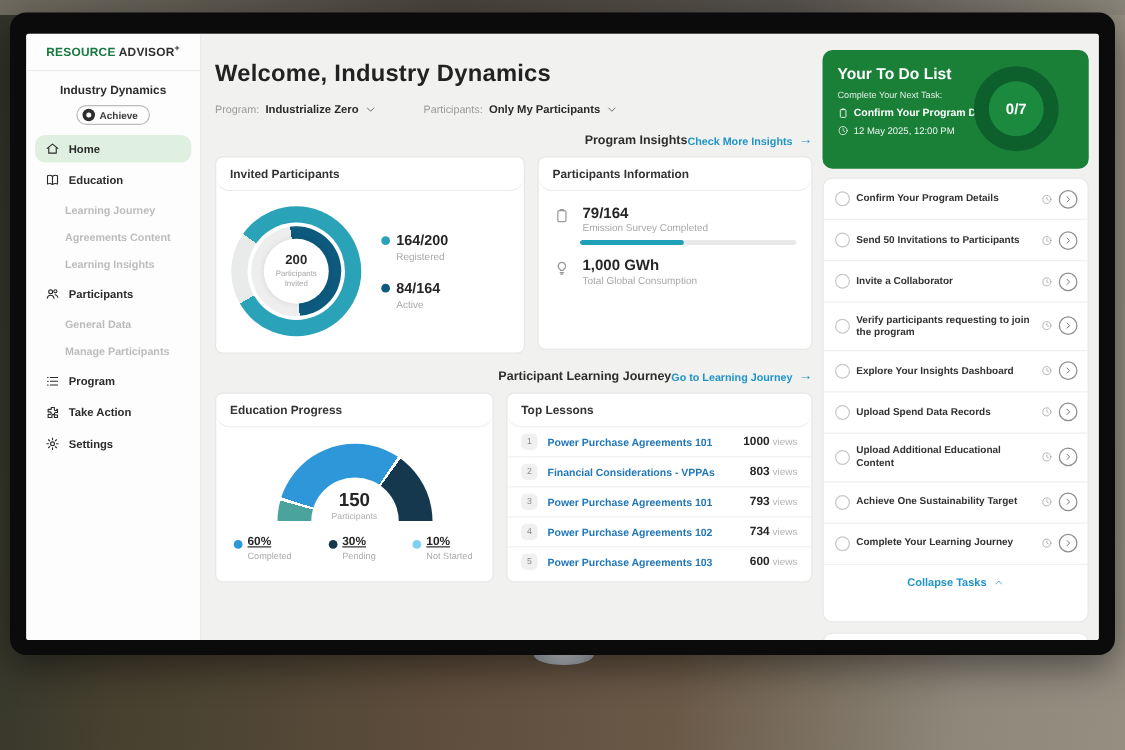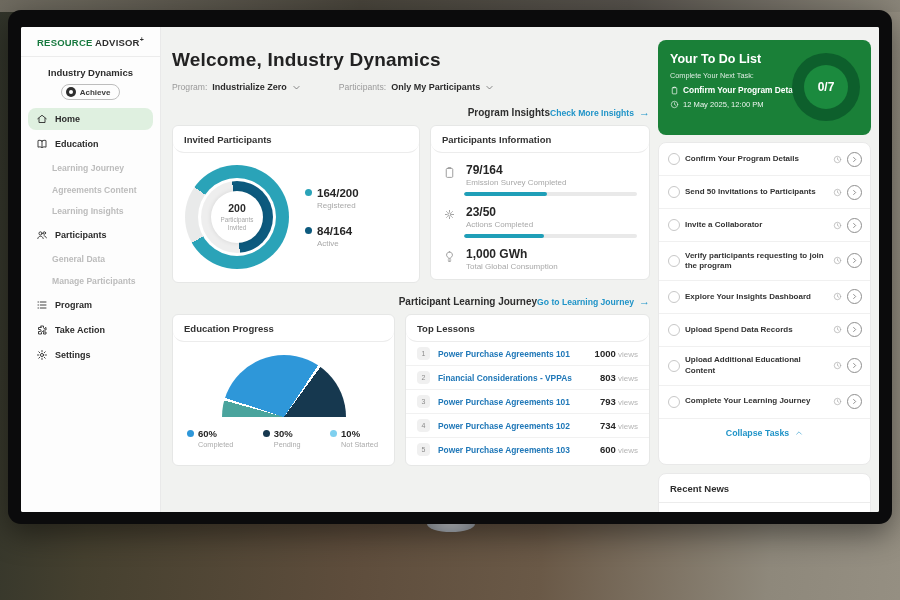--- a/index.html
+++ b/index.html
@@ -87,21 +87,21 @@
 
   .card-edu { width:223px; height:152px; }
   .gauge-wrap { display:flex; justify-content:center; padding-top:13px; }
   .gauge { position:relative; width:124px; height:62px; }
   .g-arc { position:absolute; inset:0; border-radius:124px 124px 0 0; }
   .g-hole { position:absolute; left:27px; bottom:0; width:70px; height:35px; border-radius:70px 70px 0 0; background:#fff;
     display:flex; flex-direction:column; align-items:center; justify-content:flex-end; }
   .g-hole .v { font-size:15px; font-weight:bold; color:#262626; }
   .g-hole .l { font-size:7px; color:#b0b0b0; margin-top:1px; }
   .edu-legend { display:flex; justify-content:space-between; padding:11px 16px 0 14px; }
-  .edu-leg-item .top{ display:flex; align-items:center; gap:4px; }
+  .edu-leg-item .top{ display:flex; align-items:flex-end; gap:4px;text-decoration:underline; }
   .edu-leg-item .v { font-size:9.5px; font-weight:bold; color:#262626; }
   .edu-leg-item .l { font-size:7.3px; color:#ababab; margin:1px 0 0 11px; }
 
   .card-lessons { flex:1; height:152px; }
   .lesson-row { display:flex; align-items:center; gap:8px; padding:5px 11px; border-bottom:1px solid #f1f1f1; }
   .lesson-row:last-child { border-bottom:none; }
   .rank { width:13px; height:13px; border-radius:4px; background:#f0f0f0; color:#8a8a8a;
     font-size:7px; display:flex; align-items:center; justify-content:center; flex-shrink:0;}
   .lesson-title { flex:1; font-size:8.4px; font-weight:bold; color:#2078b8; cursor:pointer;
     white-space:nowrap; overflow:hidden; }
@@ -109,21 +109,21 @@
   .views b { font-size:9.5px; color:#262626; }
 
   
   .right { width:221px; flex-shrink:0; padding:13px 8px 0 0; }
   .todo-card { background:#1a8038; border-radius:8px; color:#fff; position:relative; height:95px; padding:12px 12px; }
   .todo-title { font-size:12.5px; font-weight:bold; }
   .todo-sub { font-size:7.3px; opacity:.85; margin-top:5px; }
   .todo-task { display:flex; align-items:center; gap:4px; font-size:8.4px; font-weight:bold; margin-top:5px; }
   .todo-due { display:flex; align-items:center; gap:4px; font-size:7.6px; opacity:.92; margin-top:5px; }
   .todo-task .ic, .todo-due .ic { width:9px; height:9px; color:#fff; flex-shrink:0;}
-  .ring { position:absolute; right:11px; top:13px; width:68px; height:68px; border-radius:50%;
+  .ring { position:absolute; right:24px; top:13px; width:68px; height:68px; border-radius:50%;
     background:#0d5f2c; display:flex; align-items:center; justify-content:center; }
   .ring-in { width:44px; height:44px; border-radius:50%; background:#1b8a3e;
     display:flex; align-items:center; justify-content:center; font-size:12px; font-weight:bold; color:#fff;}
 
   .tasks-card { background:#fff; border:1px solid #e9e9e9; border-radius:8px; margin-top:7px; }
   .task-row { display:flex; align-items:center; gap:5px; padding:8.5px 8px 8.5px 9px; border-bottom:1px solid #f0f0f0; cursor:pointer;}
   .task-check { width:12px; height:12px; border:1.4px solid #c8c8c8; border-radius:50%; flex-shrink:0; }
   .task-label { flex:1; font-size:8px; font-weight:600; color:#333; line-height:1.3; }
   .task-clock { width:9px; height:9px; color:#a9a9a9; flex-shrink:0;}
   .task-go { width:15px; height:15px; border:1.4px solid #8f8f8f; border-radius:50%; color:#6e6e6e;
@@ -330,37 +330,20 @@
                     <div>
                       <div class="v">79/164</div>
                       <div class="l">Emission Survey Completed</div>
                     </div>
                   </div>
                   <div class="bar">
                     <div class="fill" style="width: 48%;"></div>
                   </div>
                 </div>
 
-                <div class="info-row">
-                  <div class="info-top">
-                    <span class="ic">
-                      <svg viewBox="0 0 24 24">
-                        <circle cx="12" cy="12" r="3"></circle>
-                        <path d="M12 4.5v2M12 17.5v2M4.5 12h2M17.5 12h2M6.7 6.7l1.4 1.4M15.9 15.9l1.4 1.4M17.3 6.7l-1.4 1.4M8.1 15.9l-1.4 1.4"></path>
-                      </svg>
-                    </span>
-                    <div>
-                      <div class="v">23/50</div>
-                      <div class="l">Actions Completed</div>
-                    </div>
-                  </div>
-                  <div class="bar">
-                    <div class="fill" style="width: 46%;"></div>
-                  </div>
-                </div>
 
                 <div class="info-row">
                   <div class="info-top">
                     <span class="ic">
                       <svg viewBox="0 0 24 24">
                         <path d="M9.5 18.5h5M10.5 21h3"></path>
                         <path d="M12 3.5a5.5 5.5 0 0 0-3.2 9.9c.7.6 1.1 1.2 1.2 2h4c.1-.8.5-1.4 1.2-2A5.5 5.5 0 0 0 12 3.5z"></path>
                       </svg>
                     </span>
                     <div>
@@ -382,20 +365,24 @@
           </div>
         </div>
 
         <div class="cards">
 
           <div class="card card-edu">
             <div class="card-h">Education Progress</div>
             <div class="gauge-wrap">
               <div class="gauge">
                 <div class="g-arc" id="gauge-arc" style="background: conic-gradient(from 270deg at 50% 100%, rgb(74, 164, 157) 0%, rgb(74, 164, 157) 4.3%, rgb(255, 255, 255) 4.3%, rgb(255, 255, 255) 5%, rgb(46, 151, 217) 5%, rgb(46, 151, 217) 34.3%, rgb(255, 255, 255) 34.3%, rgb(255, 255, 255) 35%, rgb(22, 56, 79) 35%, rgb(22, 56, 79) 50%, transparent 50%, transparent 100%);"></div>
+                <div class="g-hole">
+                  <div class="v">150</div>
+                  <div class="l">Participants</div>
+                </div>
               </div>
             </div>
             <div class="edu-legend">
 
                 <div class="edu-leg-item">
                   <div class="top">
                     <span class="leg-dot" style="background: rgb(46, 151, 217);"></span>
                     <span class="v">60%</span>
                   </div>
                   <div class="l">Completed</div>
@@ -608,20 +595,37 @@
                 </span>
                 <span class="task-go">
                   <span class="ic">
                     <svg viewBox="0 0 24 24">
                       <path d="M9 5l7 7-7 7" stroke-width="2.6"></path>
                     </svg>
                   </span>
                 </span>
               </div>
 
+              <div class="task-row">
+                <span class="task-check"></span>
+                <span class="task-label">Achieve One Sustainability Target</span>
+                <span class="ic task-clock">
+                  <svg viewBox="0 0 24 24">
+                    <circle cx="12" cy="12" r="8.6"></circle>
+                    <path d="M12 7.5V12l3.2 2"></path>
+                  </svg>
+                </span>
+                <span class="task-go">
+                  <span class="ic">
+                    <svg viewBox="0 0 24 24">
+                      <path d="M9 5l7 7-7 7" stroke-width="2.6"></path>
+                    </svg>
+                  </span>
+                </span>
+              </div>
 
               <div class="task-row">
                 <span class="task-check"></span>
                 <span class="task-label">Complete Your Learning Journey</span>
                 <span class="ic task-clock">
                   <svg viewBox="0 0 24 24">
                     <circle cx="12" cy="12" r="8.6"></circle>
                     <path d="M12 7.5V12l3.2 2"></path>
                   </svg>
                 </span>

